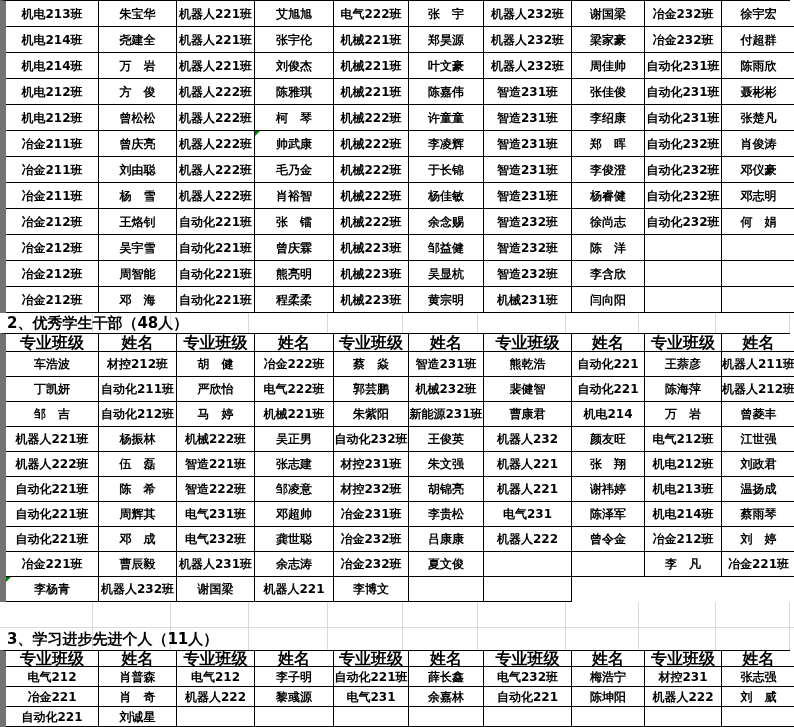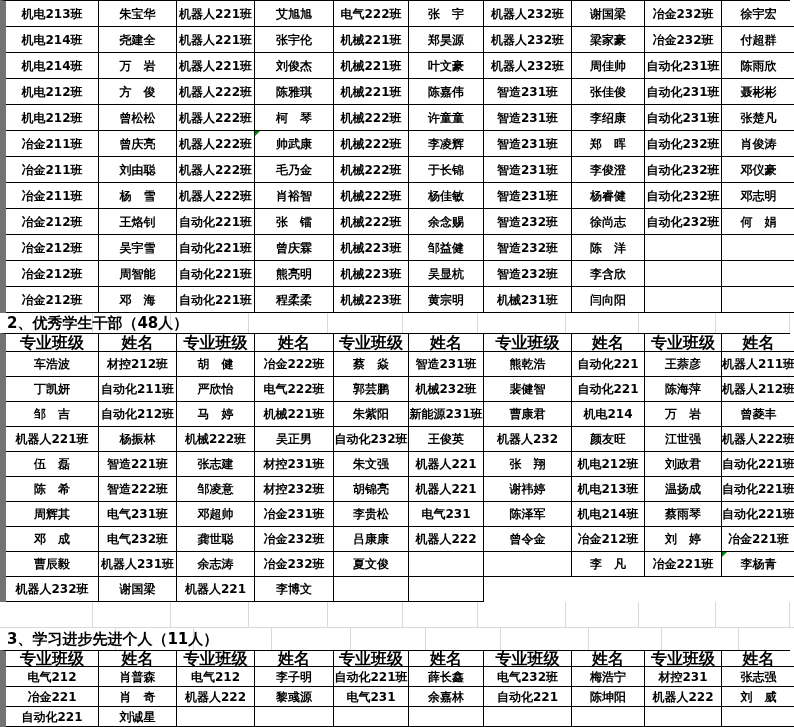--- a/index.html
+++ b/index.html
@@ -42,21 +42,21 @@
   }
   
   .band{
     position:relative;
     display:grid;
     grid-template-columns:93px 78px 78px 79px 75px 75px 88px 73px 77px 74px 4px;
     width:654px;
   }
   #band2{height:20px;}
   #bandgap{height:26px;}
-  #band3{height:22px;padding-left:23px;}
+  #band3{height:22px;}
   .gcell{box-sizing:border-box;border-right:1px solid #d9d9d9;}
   .gcell:last-child{border-right:none;}
   .gap .gcell{border-bottom:1px solid #d9d9d9;}
   .band-title{
     position:absolute;left:7px;top:0;bottom:0;
     display:flex;align-items:center;
     font-weight:bold;font-size:15px;line-height:1;
     white-space:nowrap;z-index:2;
   }
 </style>
@@ -583,20 +583,23 @@
       <div class="cell">
         <span>王俊英</span>
       </div>
       <div class="cell">
         <span>机器人232</span>
       </div>
       <div class="cell">
         <span>颜友旺</span>
       </div>
       <div class="cell">
+        <span>电气212班</span>
+      </div>
+      <div class="cell">
         <span>江世强</span>
       </div>
       <div class="cell">
         <span>机器人222班</span>
       </div>
       <div class="cell">
         <span>伍　磊</span>
       </div>
       <div class="cell">
         <span>智造221班</span>

